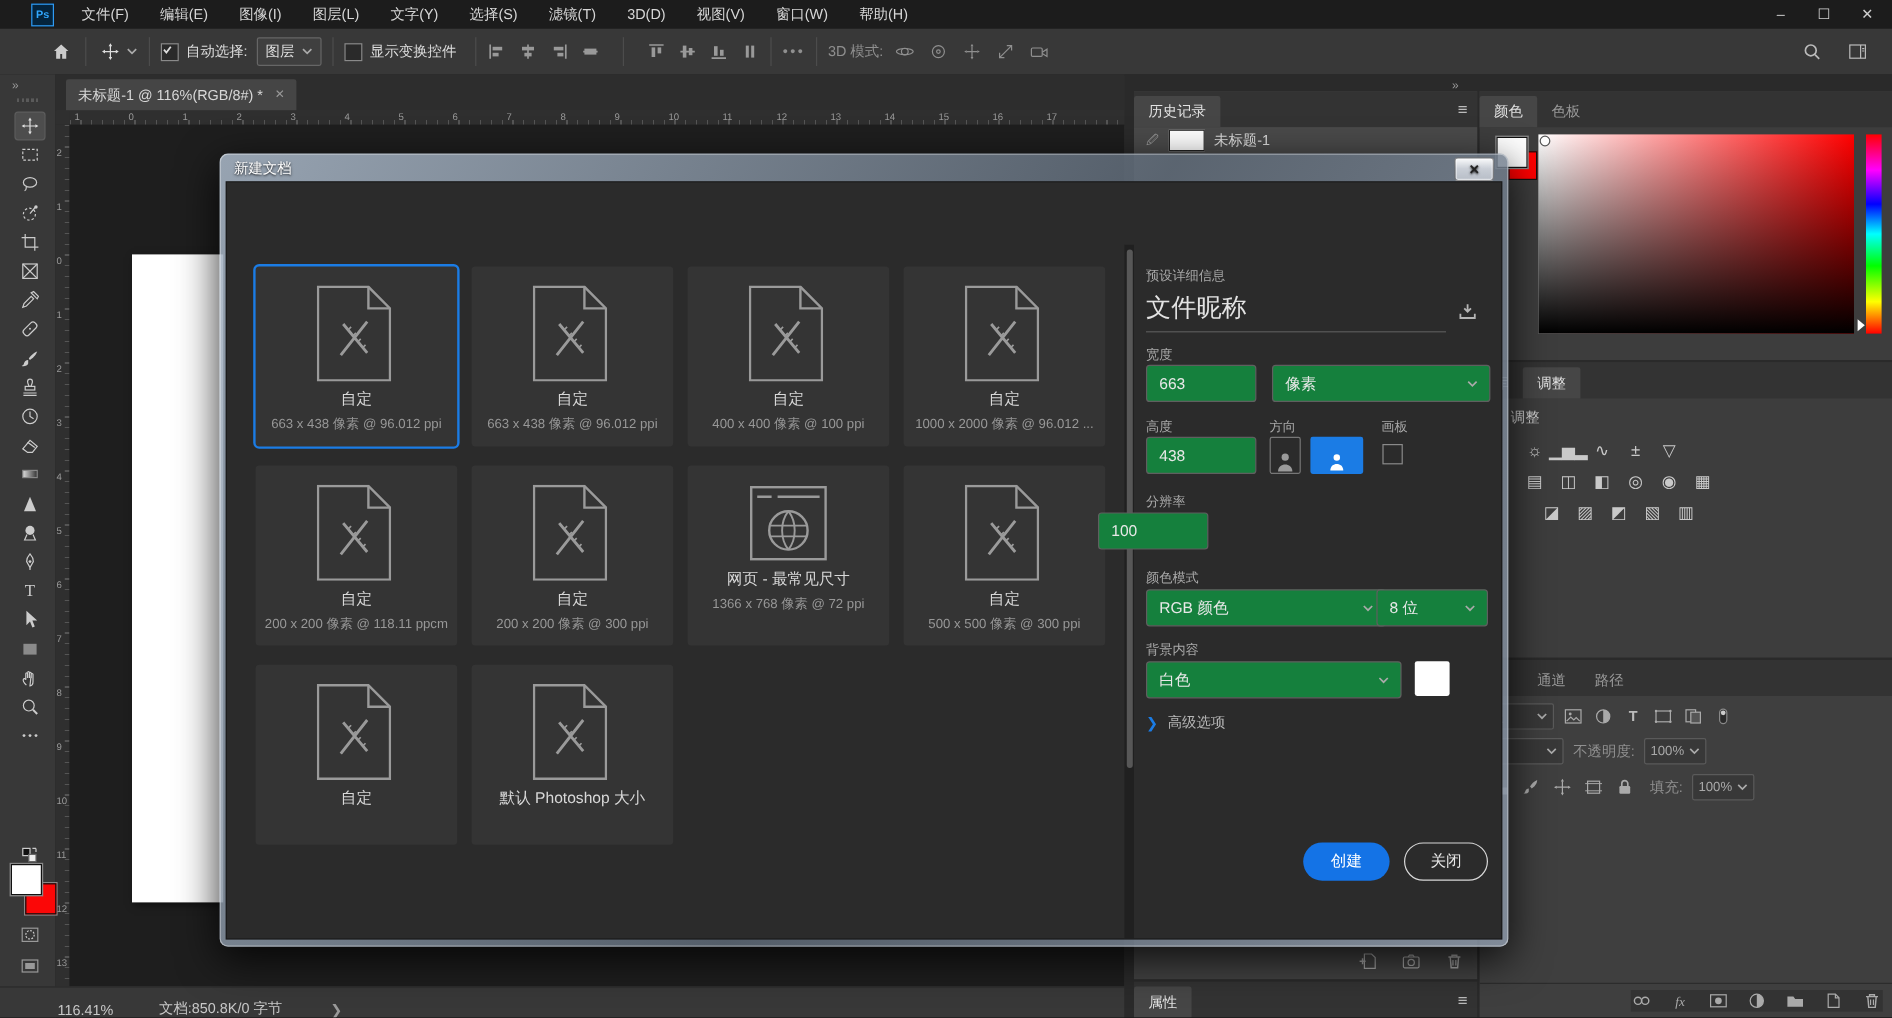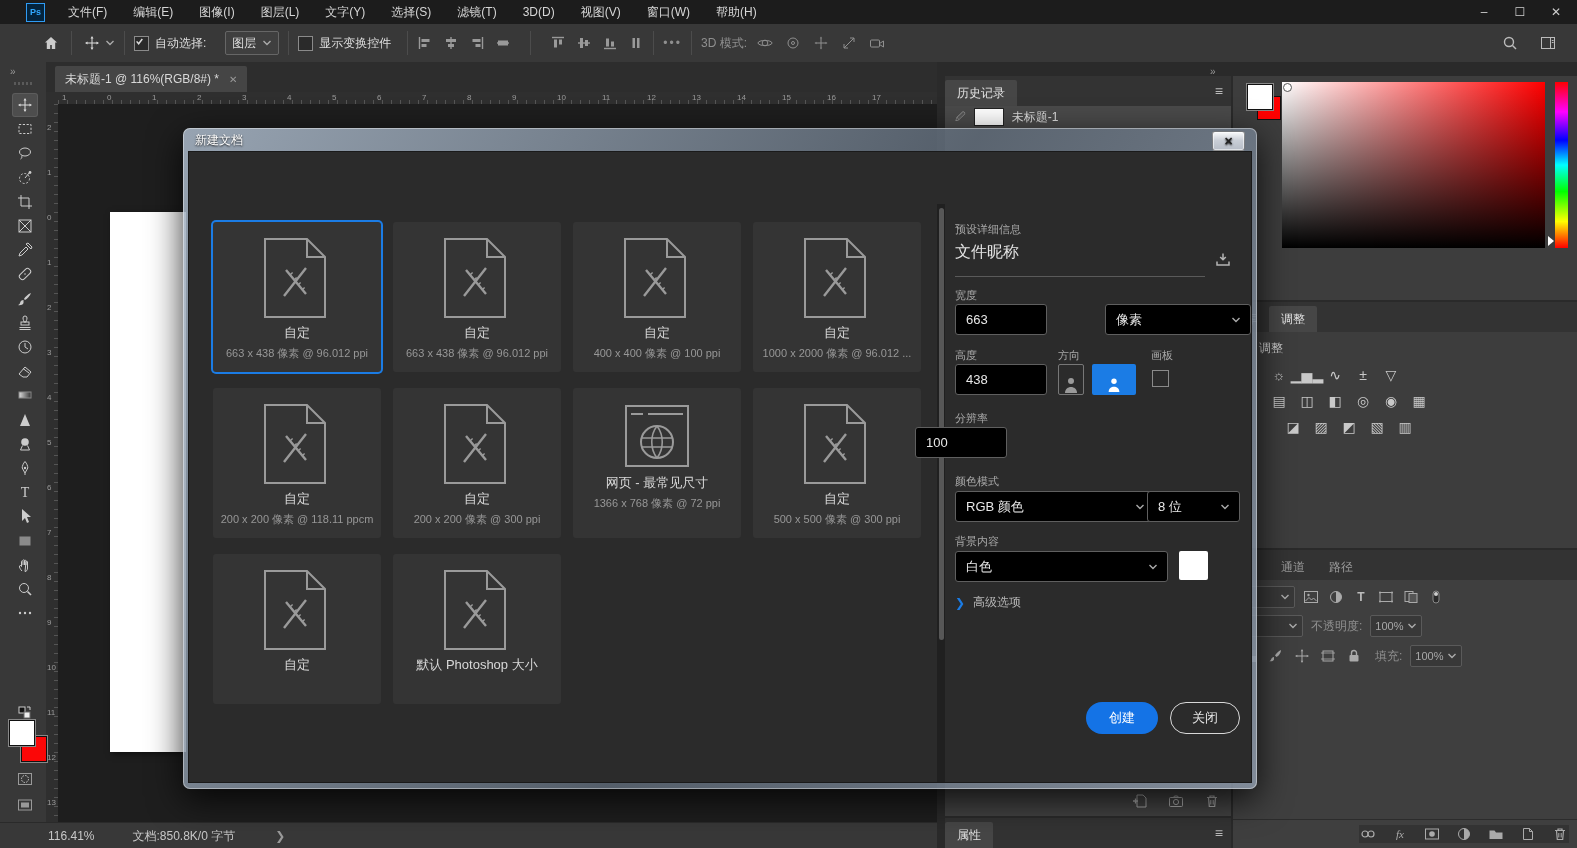--- a/index.html
+++ b/index.html
@@ -30,21 +30,21 @@
           padding:0 10px;gap:10px;font-size:12px;border-radius:2px 2px 0 0;}
   #hruler{position:absolute;left:58px;top:92px;width:879px;height:12px;background:#2f2f2f;border-bottom:1px solid #222;
     background-image:repeating-linear-gradient(to right,#555 0 1px,transparent 1px 9px);background-size:100% 4px;background-position:0 8px;background-repeat:no-repeat;}
   #vruler{position:absolute;left:46px;top:104px;width:12px;height:718px;background:#2f2f2f;border-right:1px solid #222;
     background-image:repeating-linear-gradient(to bottom,#555 0 1px,transparent 1px 9px);background-size:4px 100%;background-position:8px 0;background-repeat:no-repeat;}
   #rulcorner{position:absolute;left:46px;top:92px;width:12px;height:12px;background:#2f2f2f;}
   .rnum{position:absolute;font-size:8px;color:#9a9a9a;}
   #viewport{position:absolute;left:58px;top:104px;width:879px;height:718px;background:#1e1e1e;}
   #canvas{position:absolute;left:52px;top:108px;width:76px;height:540px;background:#fff;box-shadow:2px 2px 6px rgba(0,0,0,.5);}
   #statusbar{position:absolute;left:0;top:822px;width:937px;height:26px;background:#383838;border-top:1px solid #2a2a2a;
-             display:flex;align-items:center;color:#c8c8c8;font-size:12px;}
+             display:flex;align-items:flex-end;color:#c8c8c8;font-size:12px;}
   
   #dock{position:absolute;left:937px;top:62px;width:640px;height:786px;background:#2a2a2a;}
   .panel{position:absolute;background:#3d3d3d;}
   .phead{height:30px;background:#333;display:flex;align-items:flex-end;}
   .ptab{height:26px;display:flex;align-items:center;padding:0 12px;color:#9a9a9a;font-size:12px;}
   .ptab.active{background:#464646;color:#e2e2e2;border-radius:2px 2px 0 0;}
   .burger{margin-left:auto;margin-right:8px;color:#bbb;font-size:14px;align-self:center;}
   .vbox{height:20px;border:1px solid #5a5a5a;border-radius:2px;color:#a8a8a8;display:inline-flex;align-items:center;padding:0 4px;gap:4px;font-size:11px;background:#383838;}
   .licon{display:inline-flex;width:18px;height:18px;align-items:center;justify-content:center;}
   
@@ -66,21 +66,21 @@
   .card.selected{box-shadow:0 0 0 2px #1b7ce5;}
   .card .cicon{margin:16px auto 0;}
   .cname{margin-top:6px;font-size:13px;color:#d8d8d8;}
   .cspec{margin-top:4px;font-size:11px;color:#979797;}
   #searchbar{position:absolute;left:24px;top:545px;width:712px;height:44px;background:#232323;border-radius:2px;z-index:5;}
   #go-btn{position:absolute;left:479px;top:7px;width:50px;height:30px;border:1.5px solid #c3c3c3;border-radius:15px;
           color:#e6e6e6;font-size:13px;display:flex;align-items:center;justify-content:center;}
   #dscroll{position:absolute;left:748px;top:52px;width:8px;height:578px;background:#202020;}
   #dthumb{position:absolute;left:1.5px;top:4px;width:5px;height:432px;background:#575757;border-radius:2.5px;}
   .flabel{position:absolute;font-size:11px;color:#a9a9a9;}
-  .fin{position:absolute;height:31px;background:#000000;border:1px solid #5f5f5f;border-radius:3px;color:#e8e8e8;
+  .fin{position:absolute;height:31px;background:#15803d;border:1px solid #5f5f5f;border-radius:3px;color:#e8e8e8;
        font-size:13px;display:flex;align-items:center;padding-left:10px;box-sizing:border-box;}
   .fsel .chev{margin-left:auto;margin-right:9px;}
   .orient{position:absolute;width:26px;height:31px;border:1px solid #777;border-radius:2px;display:flex;align-items:flex-end;justify-content:center;box-sizing:border-box;}
   .orient.sel{border:2px solid #1b7ce5;background:#1b7ce5;}
   .pillbtn{position:absolute;height:32px;border-radius:16px;display:flex;align-items:center;justify-content:center;font-size:13px;}
   
   #satsq{position:absolute;background:linear-gradient(to top,#000,rgba(0,0,0,0)),linear-gradient(to right,#fff,#f00);}
   #huestrip{position:absolute;width:13px;background:linear-gradient(#f00,#f0f 18%,#00f 35%,#0ff 50%,#0f0 66%,#ff0 84%,#f00);}
   .adjglyph{display:inline-flex;width:24px;height:20px;align-items:center;justify-content:center;color:#c9c9c9;font-size:14px;}
 </style>
@@ -130,21 +130,21 @@
           <path d="M1.5 2l3.5 3.5L8.5 2" fill="none" stroke="#aaa" stroke-width="1.4"></path>
         </svg>
       </span>
     <span class="sep"></span>
     <span class="chk">
         <svg width="16" height="16" viewBox="0 0 16 16">
           <path d="M2 6l2.5 3L9 3" fill="none" stroke="#ddd" stroke-width="1.8"></path>
         </svg>
       </span>
     <span style="margin-left:6px;color:#ddd">自动选择:</span>
-    <span class="drop" style="margin-left:19px">
+    <span class="drop" style="margin-left:8px">
       <span>图层</span>
         <span>
           <svg width="10" height="8" viewBox="0 0 10 8">
             <path d="M1.5 2l3.5 3.5L8.5 2" fill="none" stroke="#aaa" stroke-width="1.4"></path>
           </svg>
         </span>
     </span>
     <span class="sep"></span>
     <span class="chk"></span>
     <span style="margin-left:6px;color:#ddd">显示变换控件</span>
@@ -511,20 +511,24 @@
     </div>
 
     <div class="panel" style="left:8px;top:756px;width:286px;height:30px;background:#333">
       <div class="phead">
         <div class="ptab active">属性</div>
         <span class="burger">≡</span>
       </div>
     </div>
 
     <div class="panel" style="left:296px;top:14px;width:344px;height:224px">
+      <div class="phead">
+        <div class="ptab active">颜色</div>
+        <div class="ptab">色板</div>
+      </div>
       <div style="position:relative;height:194px">
         <div style="position:absolute;left:24px;top:20px;width:22px;height:22px;background:#f00;border:1px solid #111"></div>
         <div style="position:absolute;left:14px;top:8px;width:24px;height:24px;background:#fff;border:1px solid #111;box-shadow:0 0 0 1px #888"></div>
         <div id="satsq" style="left:49px;top:6px;width:263px;height:166px">
           <span style="position:absolute;left:1px;top:1px;width:7px;height:7px;border:1.4px solid #555;border-radius:50%;background:rgba(255,255,255,.85)"></span>
         </div>
         <div id="huestrip" style="left:322px;top:6px;height:166px"></div>
         <span style="position:absolute;left:315px;top:160px;width:0;height:0;border-left:6px solid #fff;border-top:5px solid transparent;border-bottom:5px solid transparent"></span>
       </div>
     </div>
@@ -843,32 +847,32 @@
             <div class="cname">默认 Photoshop 大小</div>
             <div class="cspec"></div>
           </div>
         </div>
 
       <div id="dscroll">
           <div id="dthumb"></div>
         </div>
 
       <div class="flabel" style="left:766px;top:70px">预设详细信息</div>
-      <div style="position:absolute;left:766px;top:90px;font-size:16px;color:#e3e3e3">文件昵称</div>
+      <div style="position:absolute;left:766px;top:90px;font-size:21px;color:#e3e3e3">文件昵称</div>
       <div style="position:absolute;left:766px;top:124px;width:250px;height:1px;background:#5a5a5a"></div>
       <span style="position:absolute;left:1026px;top:100px">
           <svg width="16" height="16" viewBox="0 0 16 16">
             <path d="M8 1.5v6M5.2 5L8 7.8 10.8 5" fill="none" stroke="#b5b5b5" stroke-width="1.5"></path>
             <path d="M2 9.5v3.5h12V9.5" fill="none" stroke="#b5b5b5" stroke-width="1.5"></path>
           </svg>
         </span>
 
       <div class="flabel" style="left:766px;top:136px">宽度</div>
       <div class="fin" style="left:766px;top:152px;width:92px">663</div>
-      <div class="fin fsel" style="left:916px;top:152px;width:146px">
+      <div class="fin fsel" style="left:871px;top:152px;width:182px">
         <span>像素</span>
           <span class="chev">
             <svg width="10" height="8" viewBox="0 0 10 8">
               <path d="M1.5 2l3.5 3.5L8.5 2" fill="none" stroke="#aaa" stroke-width="1.4"></path>
             </svg>
           </span>
       </div>
 
       <div class="flabel" style="left:766px;top:196px">高度</div>
       <div class="fin" style="left:766px;top:212px;width:92px">438</div>

